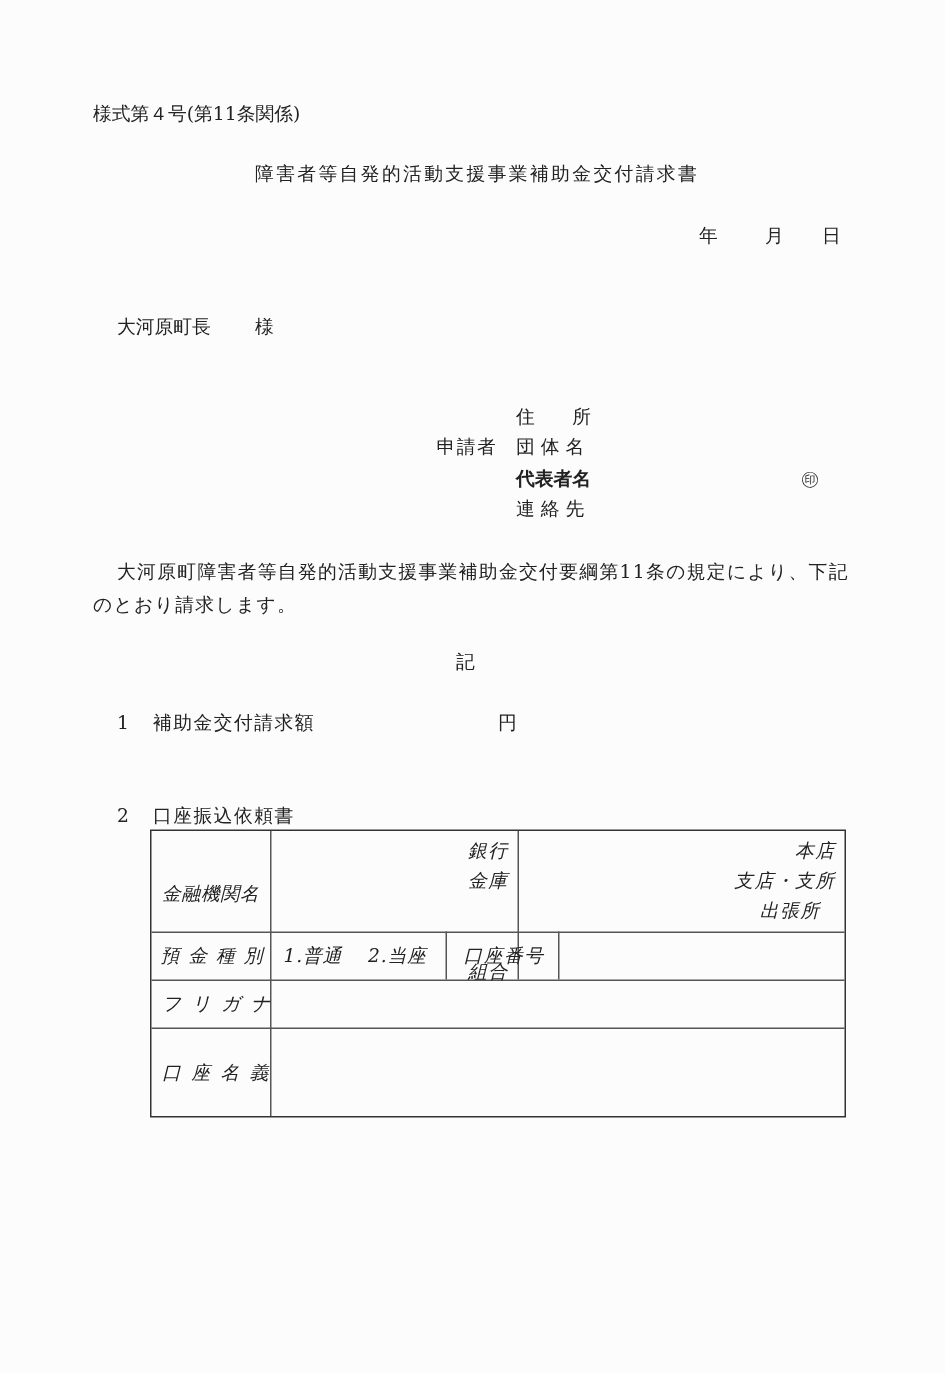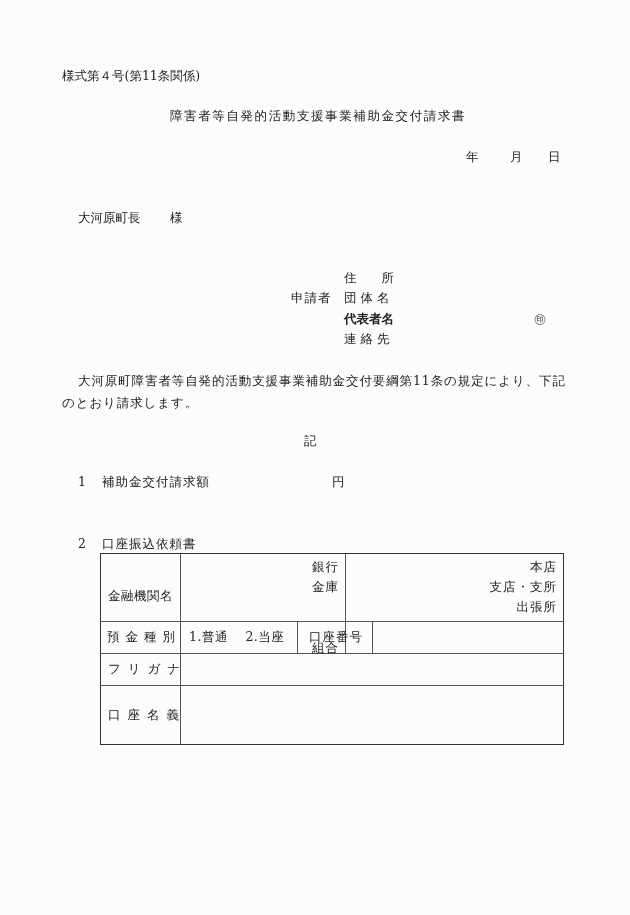--- a/index.html
+++ b/index.html
@@ -53,21 +53,21 @@
     left: 100px;
     top: 553px;
     width: 464px;
     height: 192px;
     border: 1.3px solid #333;
     box-sizing: border-box;
   }
   .hline { position: absolute; left: 0; right: 0; height: 0; border-top: 1px solid #555; }
   .vline { position: absolute; width: 0; border-left: 1px solid #555; }
 
-  .cell-text { position: absolute; white-space: nowrap; line-height: 1; }
+  .cell-text { position: absolute; white-space: nowrap; line-height: 1; font-style: italic; }
 </style>
 </head>
 <body>
 
 <div>
 
   <div id="form-label" class="abs">様式第４号(第11条関係)</div>
   <div id="doc-title" class="abs">障害者等自発的活動支援事業補助金交付請求書</div>
 
   <div>
@@ -120,21 +120,21 @@
     <div class="vline" style="left:271px; top:67px; height:32px;"></div>
 
     <span class="cell-text" style="left:7px; top:36px; letter-spacing:0.5px;">金融機関名</span>
     <div style="position:absolute; left:80px; top:0; width:164px; height:67px;"></div>
     <span class="cell-text" style="right:224px; top:7px; letter-spacing:1px;">銀行</span>
     <span class="cell-text" style="right:224px; top:27px; letter-spacing:1px;">金庫</span>
     <span class="cell-text" style="right:224px; top:47px; letter-spacing:1px;margin-top:41px;">組合</span>
     <div style="position:absolute; left:245px; top:0; width:215px; height:67px;"></div>
     <span class="cell-text" style="right:6px; top:7px; letter-spacing:1px;">本店</span>
     <span class="cell-text" style="right:6px; top:27px; letter-spacing:1px;">支店・支所</span>
-    <span class="cell-text" style="right:6px; top:47px; letter-spacing:1px;">出張所</span>
+    <span class="cell-text" style="right:16px; top:47px; letter-spacing:1px;">出張所</span>
 
     <span class="cell-text" style="left:6px; top:77px; letter-spacing:1px;">預 金 種 別</span>
     <span class="cell-text" style="left:88px; top:77px; letter-spacing:0.5px;">1.普通　 2.当座</span>
     <span class="cell-text" style="left:208px; top:77px; letter-spacing:1px;text-align:center;">口座番号</span>
     <span class="cell-text" style="left:280px; top:77px; width:175px; height:14px;"></span>
 
     <span class="cell-text" style="left:7px; top:109px; letter-spacing:1.5px;">フ リ ガ ナ</span>
     <span class="cell-text" style="left:88px; top:109px; width:365px; height:14px;"></span>
 
     <span class="cell-text" style="left:7px; top:155px; letter-spacing:1.5px;">口 座 名 義</span>

